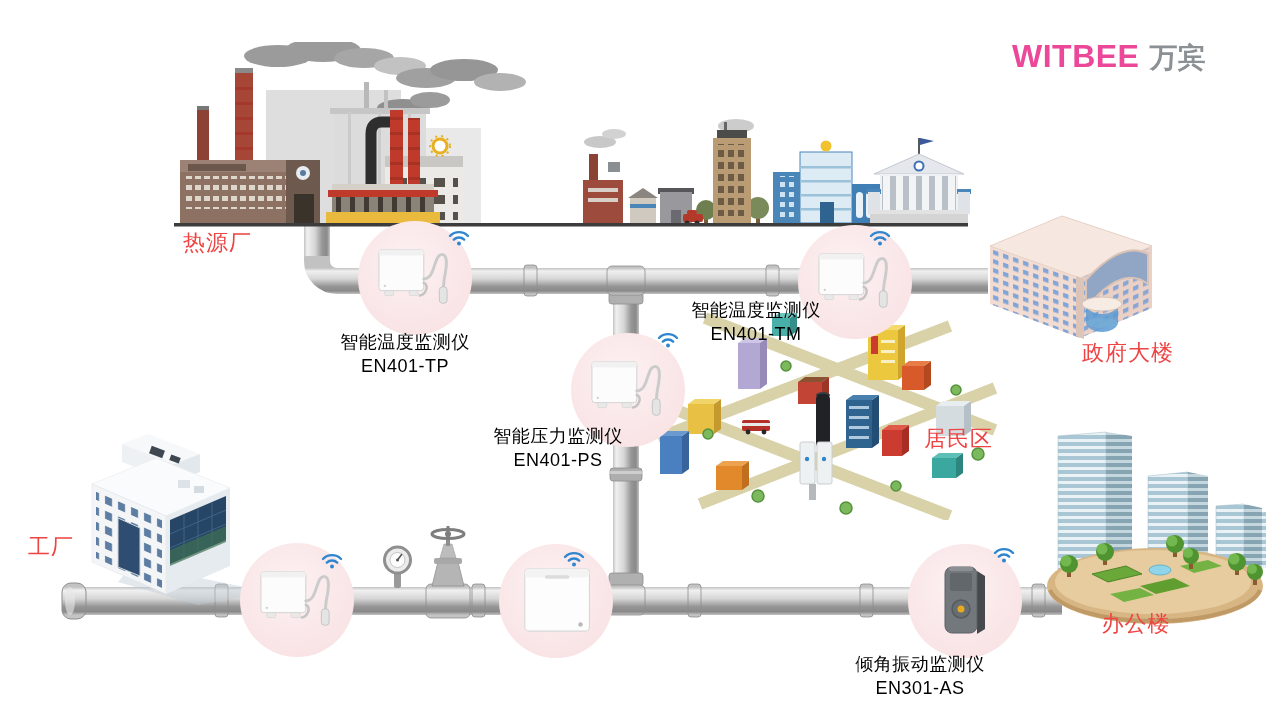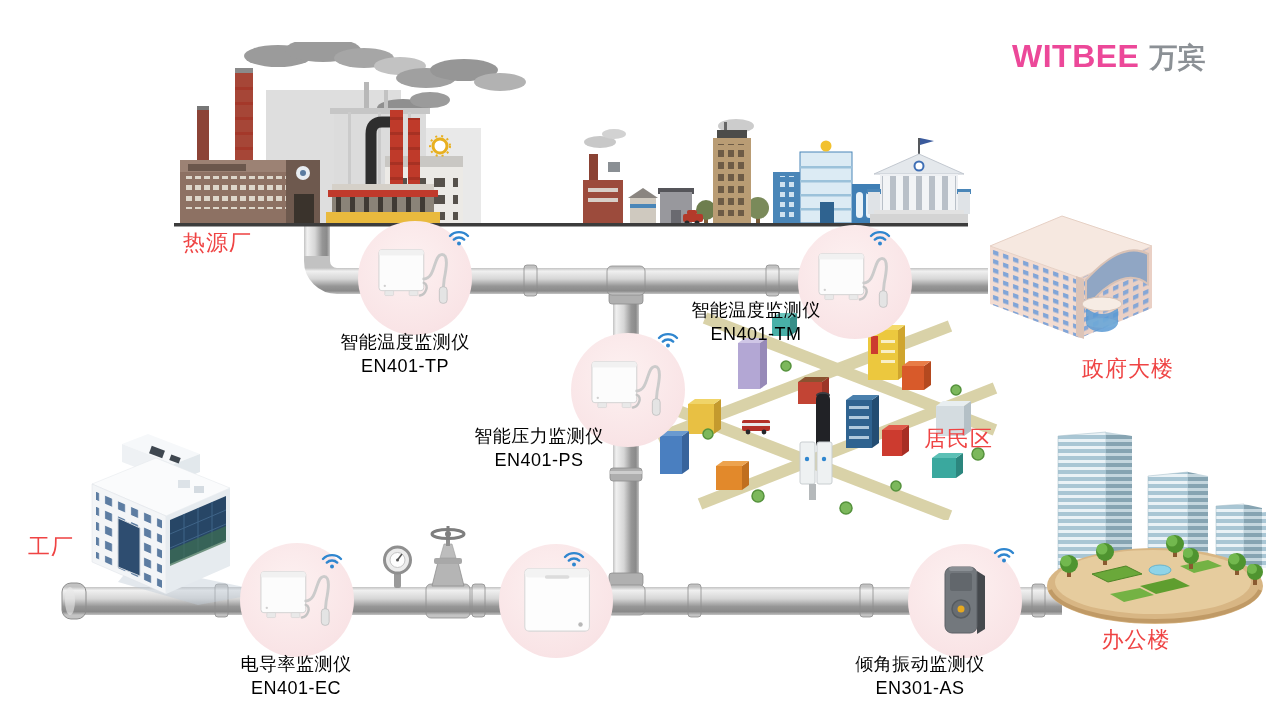--- a/index.html
+++ b/index.html
@@ -10,21 +10,21 @@
   .logo .en{font-size:32px;font-weight:800;color:#ec4899;letter-spacing:.5px;}
   .logo .cn{font-size:28px;font-weight:700;color:#8b9095;margin-left:10px;}
   .sensor-circle{position:absolute;width:114px;height:114px;border-radius:50%;z-index:3;
      background:radial-gradient(circle at 45% 38%, #fdf1f1 0%, #f9e4e6 70%, #f5dcdf 100%);
      display:flex;align-items:center;justify-content:center;}
   .wifi{position:absolute;z-index:3;}
   .sensor-label{position:absolute;z-index:4;text-align:center;transform:translateX(-50%);
      color:#000000;font-size:18px;line-height:1.35;font-weight:500;white-space:nowrap;letter-spacing:.5px;}
   .loc-label{position:absolute;z-index:4;font-size:22px;color:#ef4444;font-weight:500;
      white-space:nowrap;letter-spacing:1px;}
-  .loc-label.center{transform:translateX(-50%);margin-top:16px;}
+  .loc-label.center{transform:translateX(-50%);}
 </style>
 </head>
 <body>
 
 <div class="stage">
 
   <svg width="0" height="0" style="position:absolute" aria-hidden="true">
     <defs>
       <symbol id="dev-en401" viewBox="0 0 90 78">
         <rect x="8" y="10" width="46" height="42" rx="3" fill="#fcfcfc" stroke="#d2d2d2"></rect>
@@ -556,27 +556,23 @@
     </svg>
 
   <div class="sensor-label" style="left:405px;top:330px">
     <div>智能温度监测仪</div>
     <div>EN401-TP</div>
   </div>
   <div class="sensor-label" style="left:756px;top:298px">
     <div>智能温度监测仪</div>
     <div>EN401-TM</div>
   </div>
-  <div class="sensor-label" style="left:539px;top:424px">
+  <div class="sensor-label" style="left:558px;top:424px">
     <div>智能压力监测仪</div>
     <div>EN401-PS</div>
-  </div>
-  <div class="sensor-label" style="left:296px;top:652px">
-    <div>电导率监测仪</div>
-    <div>EN401-EC</div>
   </div>
   <div class="sensor-label" style="left:920px;top:652px">
     <div>倾角振动监测仪</div>
     <div>EN301-AS</div>
   </div>
 
   <div class="loc-label" style="left:183px;top:228px">热源厂</div>
   <div class="loc-label center" style="left:1128px;top:338px">政府大楼</div>
   <div class="loc-label" style="left:924px;top:424px">居民区</div>
   <div class="loc-label" style="left:28px;top:532px">工厂</div>

